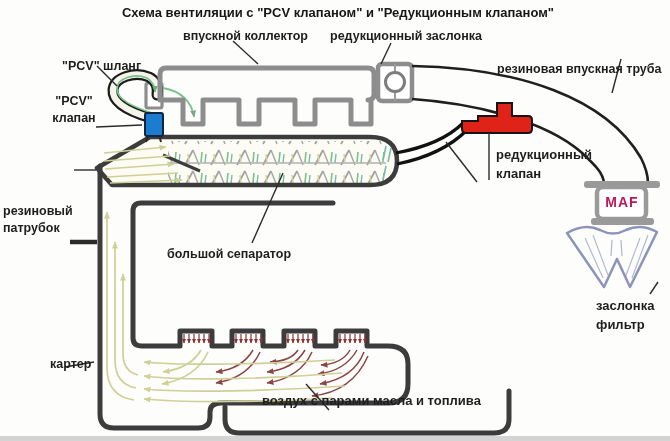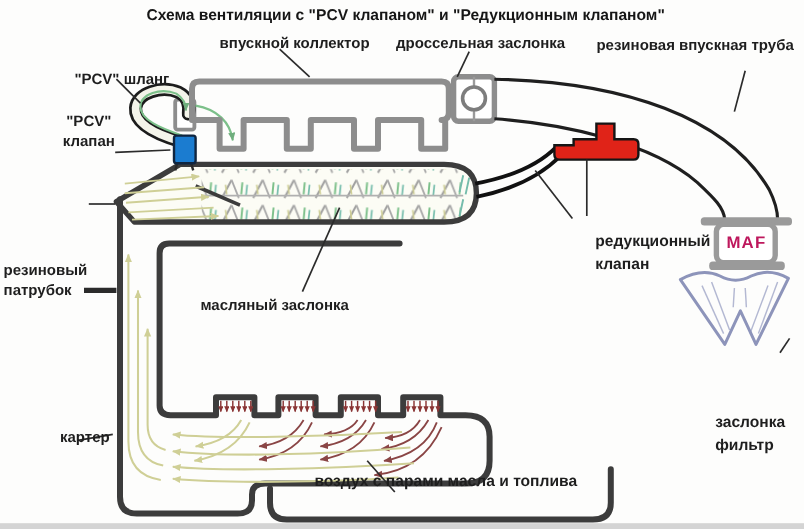--- a/index.html
+++ b/index.html
@@ -1,21 +1,21 @@
 <!DOCTYPE html>
 <html><head>
 <meta charset="utf-8">
 <style>
   html,body{margin:0;padding:0;background:#e8e8e8;}
   .stage{position:relative;width:670px;height:441px;background:#fdfdfc;overflow:hidden;
          font-family:"Liberation Sans",sans-serif;}
   .stage svg{position:absolute;left:0;top:0;}
   .lbl{position:absolute;font-weight:bold;font-size:12.5px;line-height:17px;color:#1e1e1e;
        white-space:pre-line;}
-  .lbl.big{font-size:13px;line-height:19px;margin-top:46px;}
+  .lbl.big{font-size:13px;line-height:19px;}
   .title{position:absolute;left:120px;top:5px;width:436px;text-align:center;
          font-weight:bold;font-size:13px;color:#161616;}
   .maf-txt{position:absolute;left:599px;top:194px;width:46px;text-align:center;
            font-weight:bold;font-size:14px;color:#be185d;letter-spacing:1px;}
 </style>
 </head>
 <body>
 
 <div class="stage">
 
@@ -188,28 +188,28 @@
     <line x1="65" y1="367" x2="94" y2="362"></line>
     <line x1="306" y1="384" x2="329" y2="410"></line>
   </g>
 
   <rect x="0" y="436" width="670" height="5" fill="#ababab" opacity="0.5"></rect>
 </svg>
 
 <div class="title">Схема вентиляции с "PCV клапаном" и "Редукционным клапаном"</div>
 
 <div class="lbl" style="left:183px;top:28px;text-align:right;">впускной коллектор</div>
-<div class="lbl" style="left:330px;top:28px;">дроссельная заслонка</div>
-<div class="lbl" style="left:497px;top:30px;">резиновая впускная труба</div>
+<div class="lbl" style="left:330px;top:28px;">редукционный заслонка</div>
+<div class="lbl" style="left:497px;top:61px;">резиновая впускная труба</div>
 <div class="lbl" style="left:62px;top:58px;">"PCV" шланг</div>
 <div class="lbl" style="left:38px;top:93px;width:72px;text-align:center;">"PCV"
 клапан</div>
-<div class="lbl" style="left:3px;top:217px;">резиновый
+<div class="lbl" style="left:3px;top:203px;">резиновый
 патрубок</div>
-<div class="lbl" style="left:167px;top:246px;">масляный заслонка</div>
+<div class="lbl" style="left:167px;top:246px;">большой сепаратор</div>
 <div class="lbl big" style="left:496px;top:145px;">редукционный
 клапан</div>
 <div class="maf-txt">MAF</div>
 <div class="lbl big" style="left:596px;top:296px;">заслонка
 фильтр</div>
 <div class="lbl" style="left:18px;top:356px;margin-left:32px;">картер</div>
 <div class="lbl" style="left:262px;top:392px;font-size:13px;">воздух с парами масла и топлива</div>
 
 </div>
 

